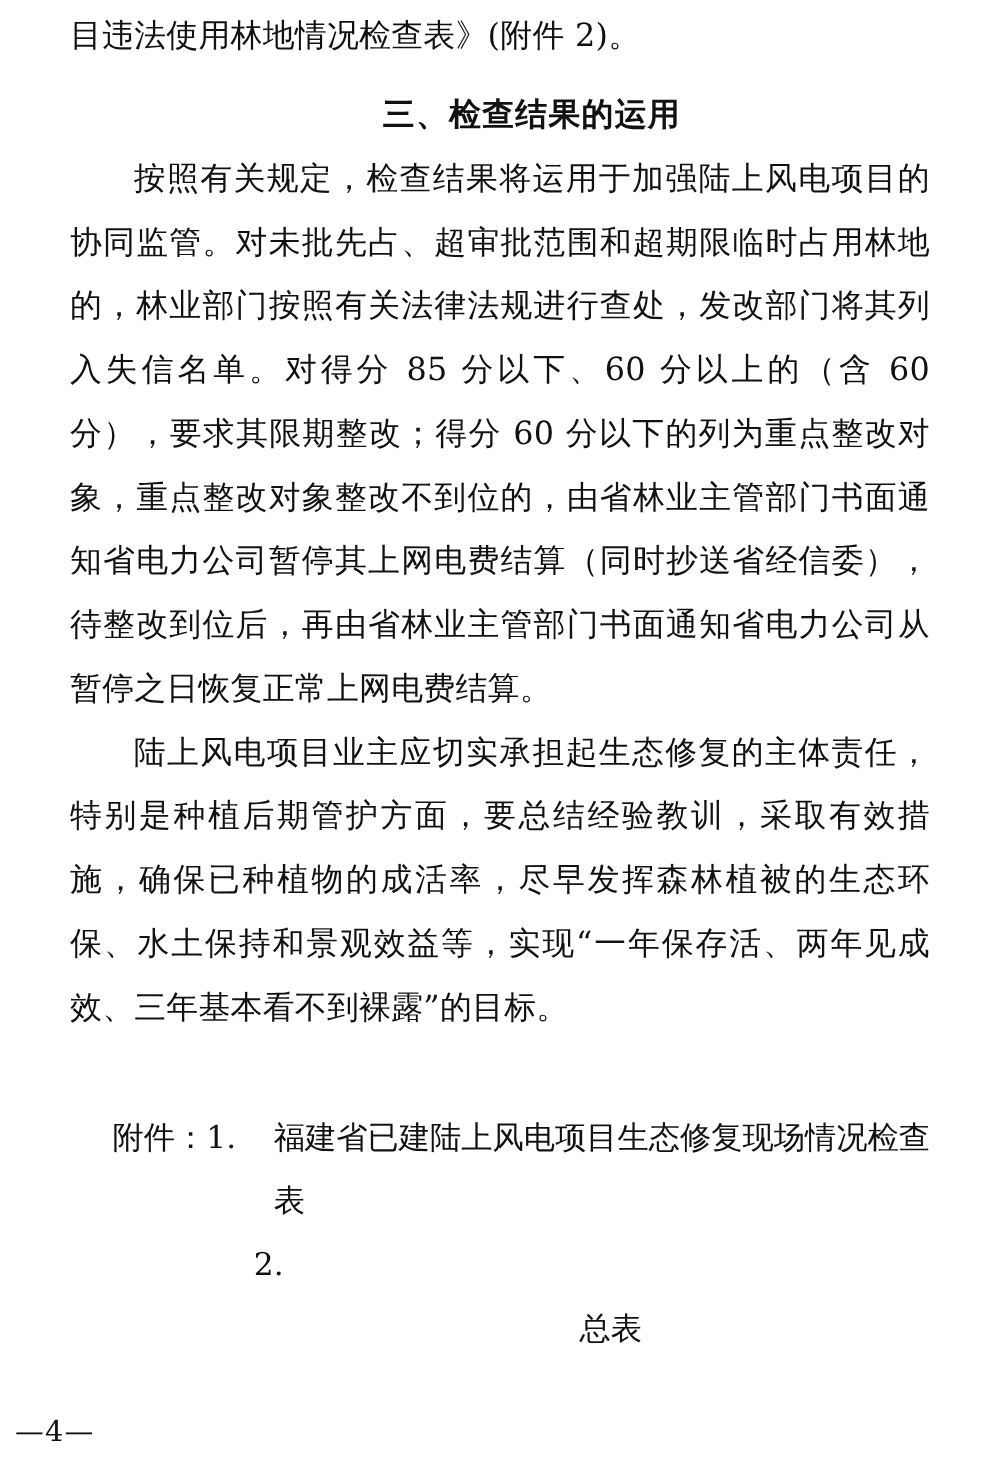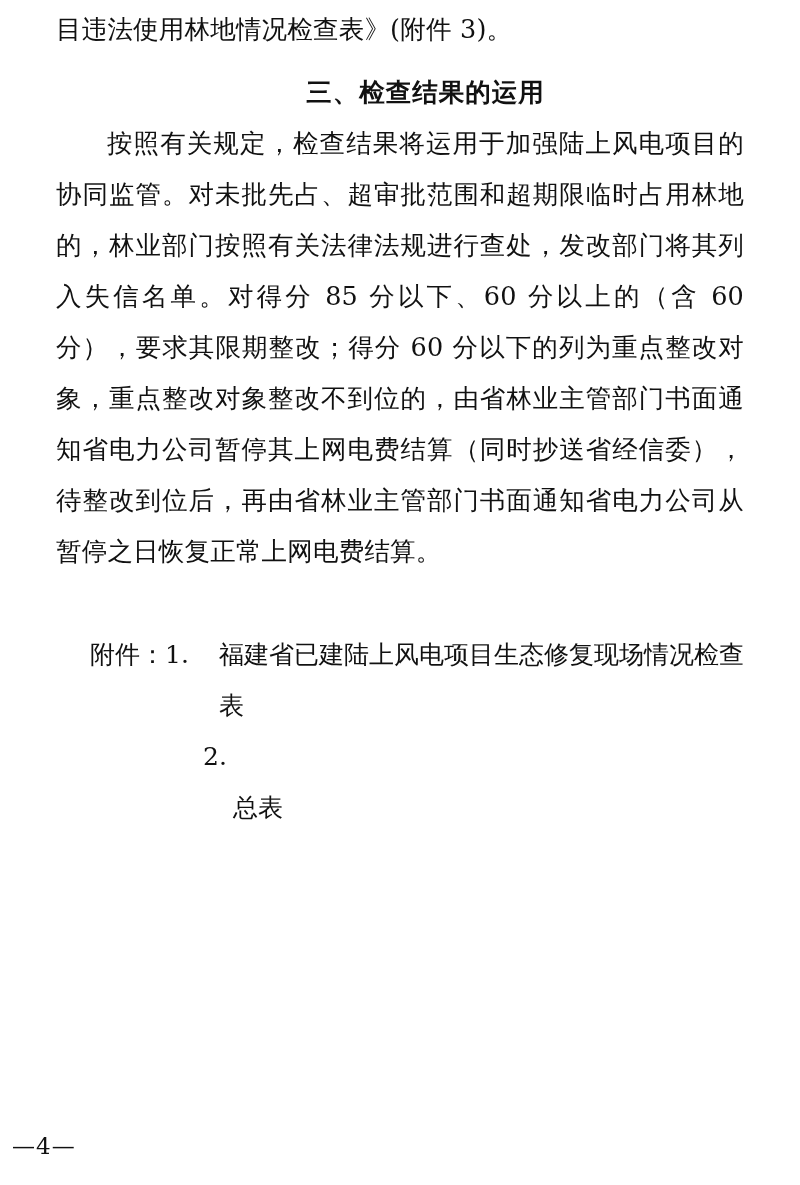--- a/index.html
+++ b/index.html
@@ -78,47 +78,49 @@
   }
   .attach-text {
     flex: 1;
     margin-left: 16px;
   }
   .attach-cont {
     padding-left: 38px;
   }
   .attach-second {
     padding-left: 52px;
+    text-align: center;
   }
   .footer {
     position: absolute;
     left: 0;
     bottom: 26px;
     width: 800px;
     text-align: left;
     padding-left: 12px;
     box-sizing: border-box;
     font-size: 23px;
     letter-spacing: 1px;
     font-family: "DejaVu Serif", "Liberation Serif", serif;
   }
 </style>
 </head>
 <body>
 
 <div class="page">
 
-  <p class="body-text first-line">目违法使用林地情况检查表》(附件 3)。</p>
+  <p class="body-text first-line">目违法使用林地情况检查表》(附件 2)。</p>
 
   <div class="spacer-sm"></div>
 
   <p class="heading">三、检查结果的运用</p>
 
   <p class="body-text indent2">按照有关规定，检查结果将运用于加强陆上风电项目的协同监管。对未批先占、超审批范围和超期限临时占用林地的，林业部门按照有关法律法规进行查处，发改部门将其列入失信名单。对得分 85 分以下、60 分以上的（含 60 分），要求其限期整改；得分 60 分以下的列为重点整改对象，重点整改对象整改不到位的，由省林业主管部门书面通知省电力公司暂停其上网电费结算（同时抄送省经信委），待整改到位后，再由省林业主管部门书面通知省电力公司从暂停之日恢复正常上网电费结算。</p>
 
+  <p class="body-text indent2">陆上风电项目业主应切实承担起生态修复的主体责任，特别是种植后期管护方面，要总结经验教训，采取有效措施，确保已种植物的成活率，尽早发挥森林植被的生态环保、水土保持和景观效益等，实现“一年保存活、两年见成效、三年基本看不到裸露”的目标。</p>
 
   <div class="spacer-md"></div>
 
   <div class="attach-block">
     <div class="attach-row">
       <span class="attach-label">附件：</span>
       <span class="attach-items">
         <span class="attach-item">
           <span class="attach-num">1.</span>
           <span class="attach-text">福建省已建陆上风电项目生态修复现场情况检查表</span>

